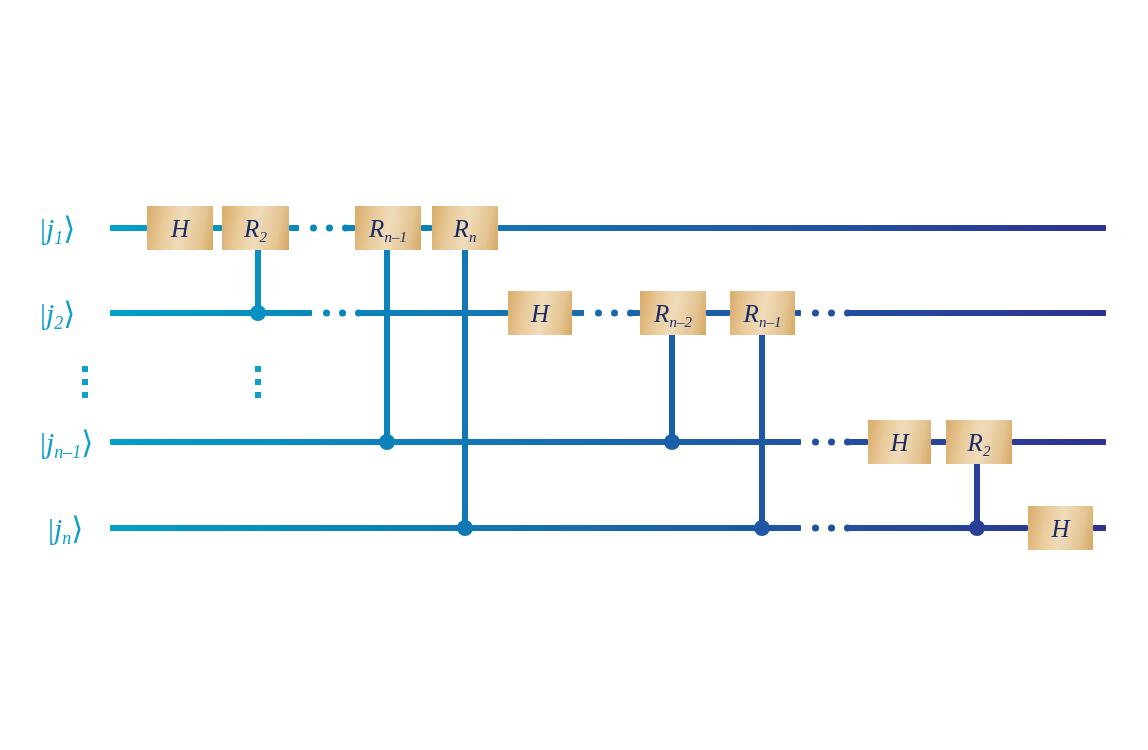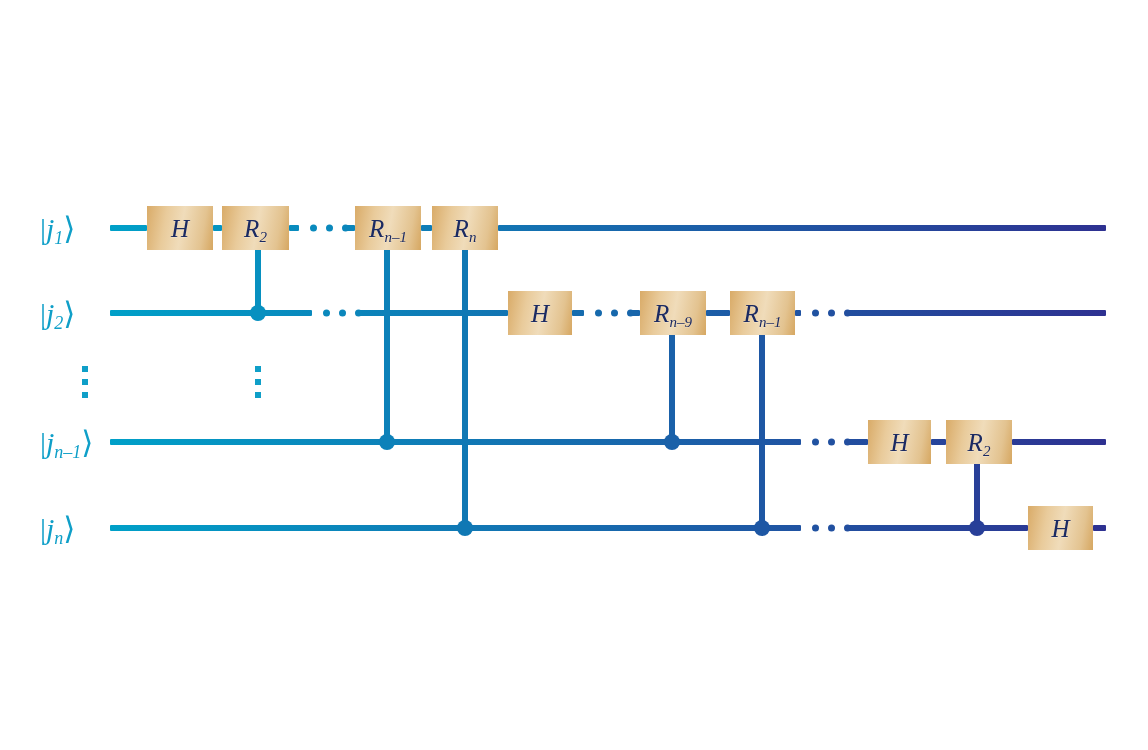--- a/index.html
+++ b/index.html
@@ -188,38 +188,38 @@
     <div class="gate" style="left: 355px; top: 206px; width: 66px;">
       <span class="lbl">R<sub>n–1</sub></span>
     </div>
     <div class="gate" style="left: 432px; top: 206px; width: 66px;">
       <span class="lbl">R<sub>n</sub></span>
     </div>
     <div class="gate" style="left: 508px; top: 291px; width: 64px;">
       <span class="lbl">H</span>
     </div>
     <div class="gate" style="left: 640px; top: 291px; width: 66px;">
-      <span class="lbl">R<sub>n–9</sub></span>
+      <span class="lbl">R<sub>n–2</sub></span>
     </div>
     <div class="gate" style="left: 730px; top: 291px; width: 65px;">
       <span class="lbl">R<sub>n–1</sub></span>
     </div>
     <div class="gate" style="left: 868px; top: 420px; width: 63px;">
       <span class="lbl">H</span>
     </div>
     <div class="gate" style="left: 946px; top: 420px; width: 66px;">
       <span class="lbl">R<sub>2</sub></span>
     </div>
     <div class="gate" style="left: 1028px; top: 506px; width: 65px;">
       <span class="lbl">H</span>
     </div>
     <div class="qlabel" style="left: 40px; top: 228px;"><span class="ket-bar">|</span><span class="j">j</span><sub>1</sub><span class="ang">⟩</span></div>
     <div class="qlabel" style="left: 40px; top: 313px;"><span class="ket-bar">|</span><span class="j">j</span><sub>2</sub><span class="ang">⟩</span></div>
     <div class="qlabel" style="left: 40px; top: 442px;"><span class="ket-bar">|</span><span class="j">j</span><sub>n–1</sub><span class="ang">⟩</span></div>
-    <div class="qlabel" style="left: 40px; top: 528px;"><span class="ket-bar">|</span><span class="j">j</span><sub>n</sub><span class="ang">⟩</span></div>
+    <div class="qlabel" style="left: 48px; top: 528px;"><span class="ket-bar">|</span><span class="j">j</span><sub>n</sub><span class="ang">⟩</span></div>
     <div class="vellip" style="left: 85px; top: 382px;">
       <i></i>
       <i></i>
       <i></i>
     </div>
     <div class="vellip" style="left: 258px; top: 382px;">
       <i></i>
       <i></i>
       <i></i>
     </div>

